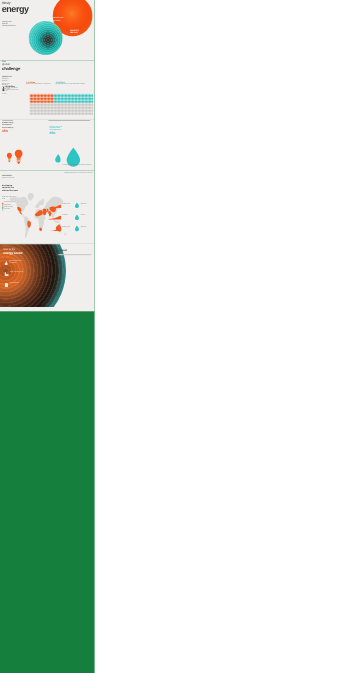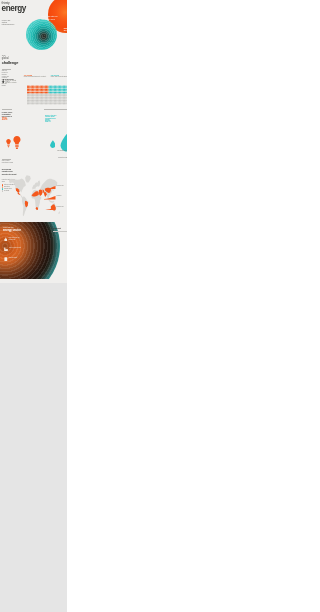--- a/index.html
+++ b/index.html
@@ -1,19 +1,19 @@
 <!DOCTYPE html>
 <html><head>
 <meta charset="utf-8">
 <style>
   html,body{margin:0;padding:0;background:#fff;}
   body{width:86px;height:612px;overflow:hidden;
        font-family:"Liberation Sans",sans-serif;font-size:2px;color:#4a4a48;
        -webkit-font-smoothing:antialiased;}
-  .page{position:relative;width:67px;height:612px;background:#e5e5e5;overflow:hidden;}
+  .page{position:relative;width:67px;height:612px;background:#15803d;overflow:hidden;padding-left:24px;}
   .sec{position:absolute;left:0;width:86px;overflow:hidden;}
   .abs{position:absolute;}
   .txt{line-height:1.25;color:#6a6a68;font-size:1.5px;}
   .hr{position:absolute;height:0.5px;background:#c9c8c5;}
   svg{display:block;}
 </style>
 </head>
 <body>
 
 <div class="page">

